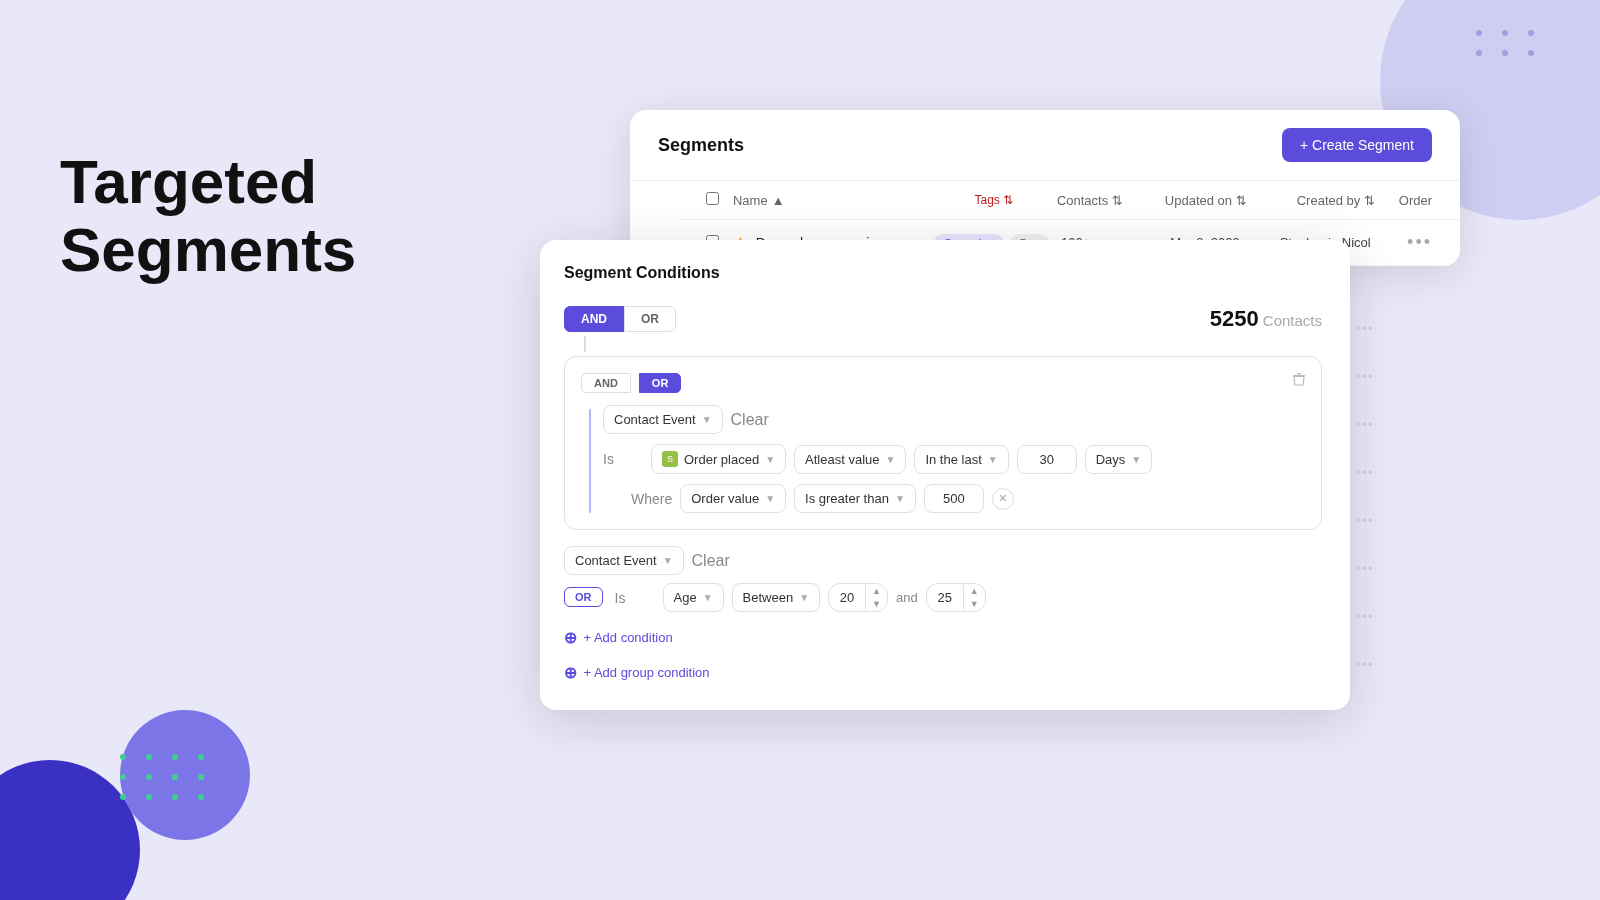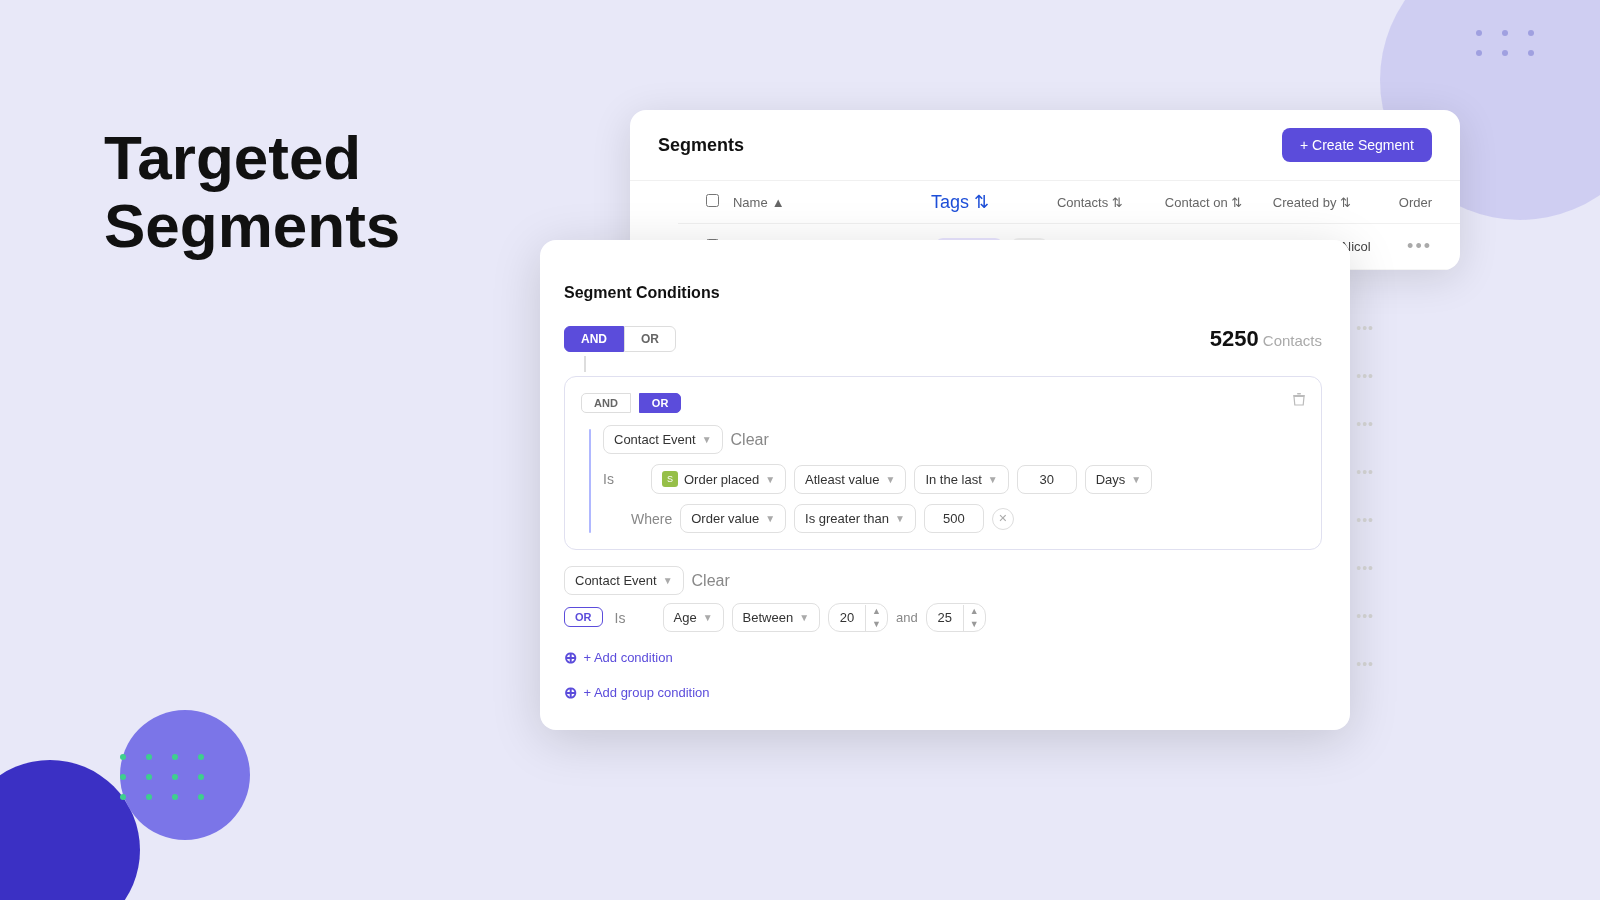--- a/index.html
+++ b/index.html
@@ -69,23 +69,22 @@
       height: 6px;
       background: #3ecf8e;
       border-radius: 50%;
       display: block;
     }
 
     
     .left-panel {
       position: absolute;
       left: 60px;
-      top: 124px;
+      top: 148px;
       width: 450px;
-      margin-left: 44px;
     }
     .left-panel h1 {
       font-size: 62px;
       font-weight: 800;
       color: #111;
       line-height: 1.1;
       margin-bottom: 24px;
     }
     .left-panel p {
       font-size: 22px;
@@ -149,24 +148,24 @@
     }
     .table-header-name {
       width: 220px;
       font-size: 13px;
       color: #666;
       font-weight: 500;
       display: flex;
       align-items: center;
       gap: 4px;
     }
-    .table-header-tags { width: 140px; font-size: 18px; color: #1d4ed8; font-weight: 500; }
+    .table-header-tags { width: 140px; font-size: 12px; color: #b91c1c; font-weight: 500; text-align: center; }
     .table-header-contacts { width: 120px; font-size: 13px; color: #666; font-weight: 500; }
     .table-header-updated { width: 120px; font-size: 13px; color: #666; font-weight: 500; }
-    .table-header-created { width: 140px; font-size: 13px; color: #666; font-weight: 500; }
+    .table-header-created { width: 140px; font-size: 13px; color: #666; font-weight: 500; text-align: center; }
     .table-header-action { flex: 1; font-size: 13px; color: #666; font-weight: 500; text-align: right; }
 
     .table-row {
       display: flex;
       align-items: center;
       padding: 12px 28px;
       border-bottom: 1px solid #f5f5f5;
     }
     .row-checkbox { width: 30px; }
     .row-name { width: 220px; display: flex; align-items: center; gap: 8px; font-size: 14px; color: #222; }
@@ -204,21 +203,20 @@
       font-weight: 600;
       color: #111;
       margin-bottom: 16px;
     }
 
     .condition-toggle-row {
       display: flex;
       align-items: center;
       justify-content: space-between;
       margin-bottom: 8px;
-      margin-top: 20px;
     }
     .toggle-group {
       display: flex;
       gap: 0;
     }
     .toggle-btn {
       border: 1.5px solid #ddd;
       background: #fff;
       padding: 5px 16px;
       font-size: 12px;
@@ -513,21 +511,21 @@
         <span>Name</span>
         <span>▲</span>
       </div>
       <div class="table-header-tags">
         <span>Tags</span> ⇅
       </div>
       <div class="table-header-contacts">
         <span>Contacts</span> ⇅
       </div>
       <div class="table-header-updated">
-        <span>Contact on</span> ⇅
+        <span>Updated on</span> ⇅
       </div>
       <div class="table-header-created">
         <span>Created by</span> ⇅
       </div>
       <div class="table-header-action">Order</div>
     </div>
     <div class="table-row">
       <div class="row-checkbox">
         <input type="checkbox" style="">
       </div>

